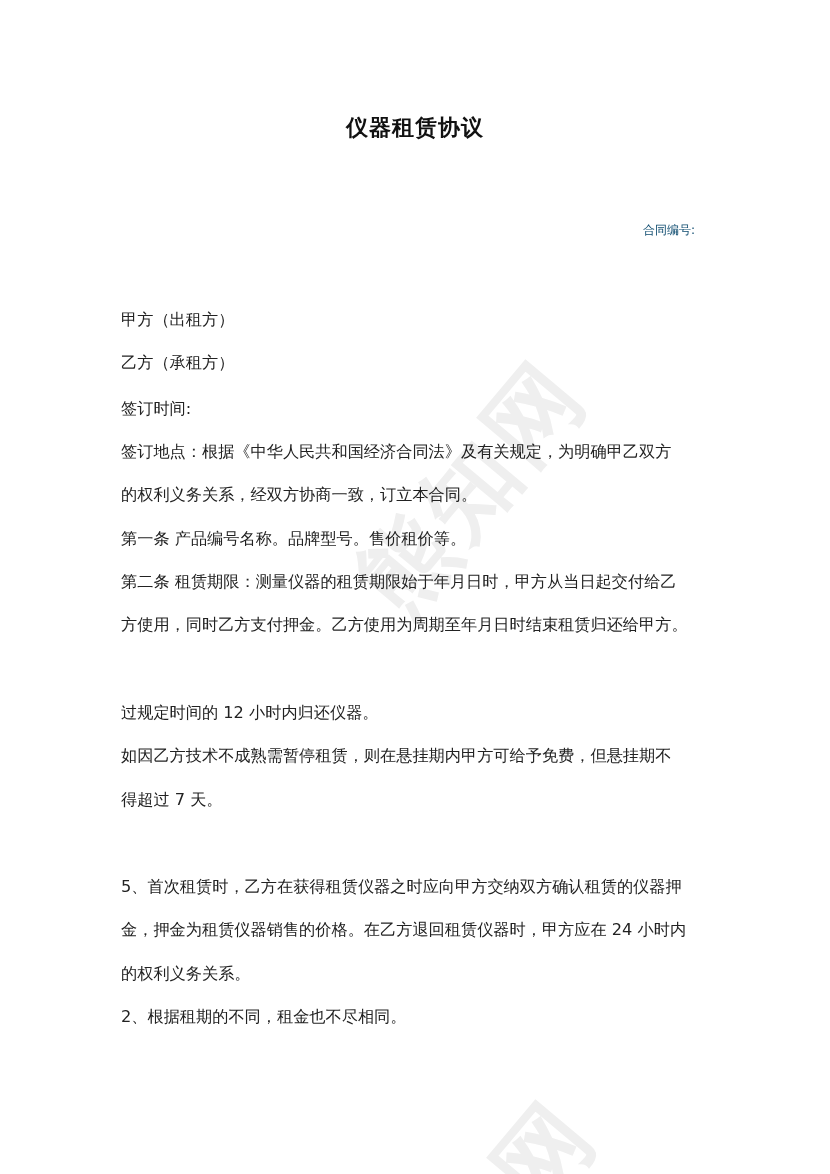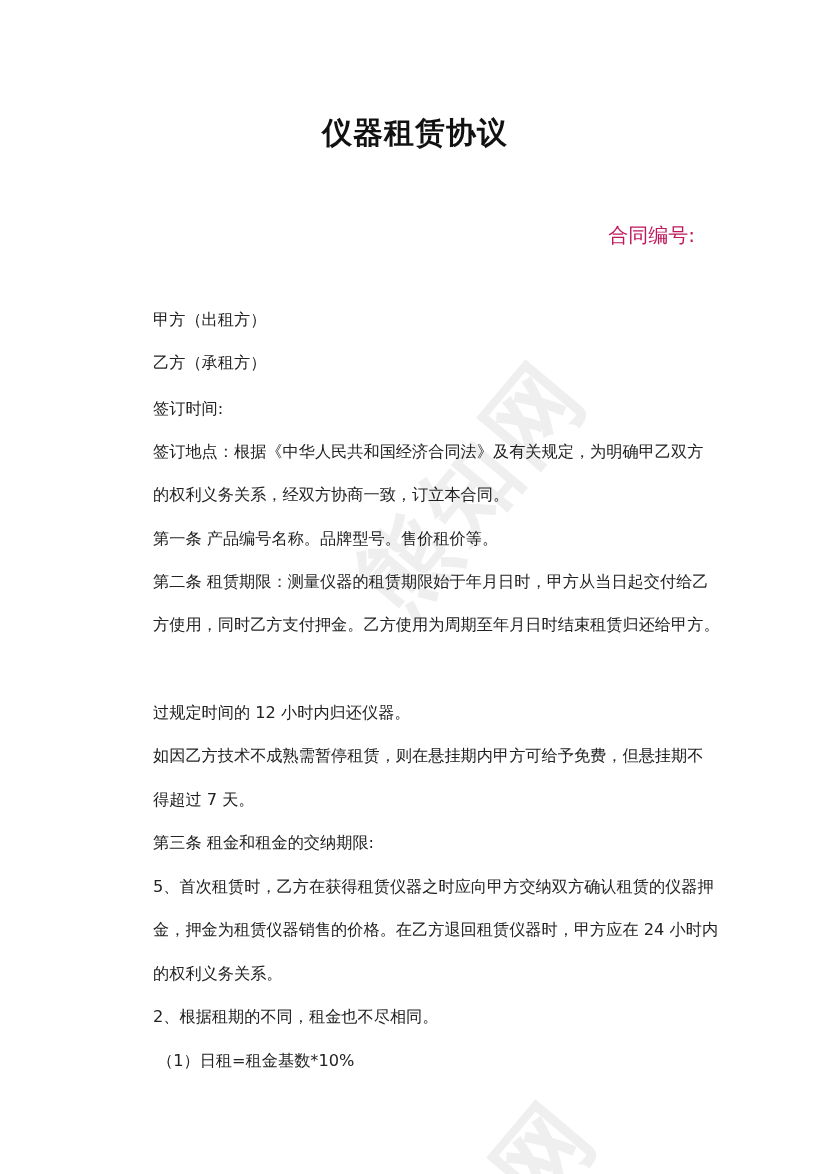--- a/index.html
+++ b/index.html
@@ -10,24 +10,24 @@
   .page { position: absolute; left: 0; top: 0; width: 830px; height: 1174px; }
   .watermark {
     position: absolute; font-family: "DejaVu Sans", sans-serif; font-weight: bold;
     color: #efefef; font-size: 92px; letter-spacing: 6px; white-space: nowrap;
     transform: rotate(-50deg); transform-origin: left top; pointer-events: none; user-select: none;
   }
   .wm1 { left: 330px; top: 560px; }
   .wm2 { left: 340px; top: 1300px; }
   .title {
     position: absolute; left: 0; width: 830px; top: 113px; text-align: center;
-    font-family: "DejaVu Serif", serif; font-weight: bold; font-size: 30px; letter-spacing: 1px; color: #111;
+    font-family: "DejaVu Serif", serif; font-weight: bold; font-size: 22px; letter-spacing: 1px; color: #111;
   }
-  .contract-no { position: absolute; right: 135px; top: 222px; font-size: 20px; color: #be185d; }
-  .line { position: absolute; left: 121px; font-size: 16.2px; color: #222; white-space: nowrap; margin-left: 32px; }
+  .contract-no { position: absolute; right: 135px; top: 222px; font-size: 12px; color: #0c4a6e; }
+  .line { position: absolute; left: 121px; font-size: 16.2px; color: #222; white-space: nowrap; }
 </style>
 </head>
 <body>
 
 <div class="page">
   <div class="watermark wm1">熊知网</div>
   <div class="watermark wm2">熊知网</div>
 
   <div class="title">仪器租赁协议</div>
   <div class="contract-no">合同编号:</div>
@@ -36,19 +36,17 @@
   <div class="line" style="top:352px">乙方（承租方）</div>
   <div class="line" style="top:398px">签订时间:</div>
   <div class="line" style="top:484px">的权利义务关系，经双方协商一致，订立本合同。</div>
   <div class="line" style="top:441px">签订地点：根据《中华人民共和国经济合同法》及有关规定，为明确甲乙双方</div>
   <div class="line" style="top:528px">第一条 产品编号名称。品牌型号。售价租价等。</div>
   <div class="line" style="top:571px">第二条 租赁期限：测量仪器的租赁期限始于年月日时，甲方从当日起交付给乙</div>
   <div class="line" style="top:614px">方使用，同时乙方支付押金。乙方使用为周期至年月日时结束租赁归还给甲方。</div>
   <div class="line" style="top:702px">过规定时间的 12 小时内归还仪器。</div>
   <div class="line" style="top:745px">如因乙方技术不成熟需暂停租赁，则在悬挂期内甲方可给予免费，但悬挂期不</div>
   <div class="line" style="top:789px">得超过 7 天。</div>
-  <div class="line" style="top:832px">第三条 租金和租金的交纳期限:</div>
   <div class="line" style="top:876px">5、首次租赁时，乙方在获得租赁仪器之时应向甲方交纳双方确认租赁的仪器押</div>
   <div class="line" style="top:919px">金，押金为租赁仪器销售的价格。在乙方退回租赁仪器时，甲方应在 24 小时内</div>
   <div class="line" style="top:963px">的权利义务关系。</div>
   <div class="line" style="top:1006px">2、根据租期的不同，租金也不尽相同。</div>
-  <div class="line" style="top:1050px; left:125px">（1）日租=租金基数*10%</div>
 </div>
 
 </body></html>

